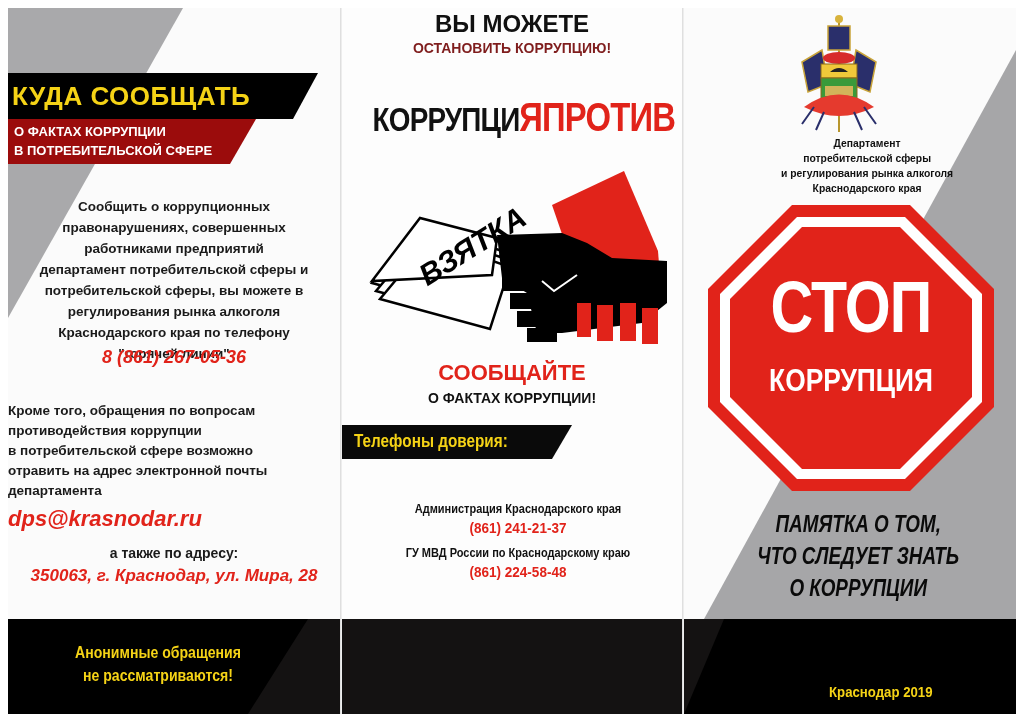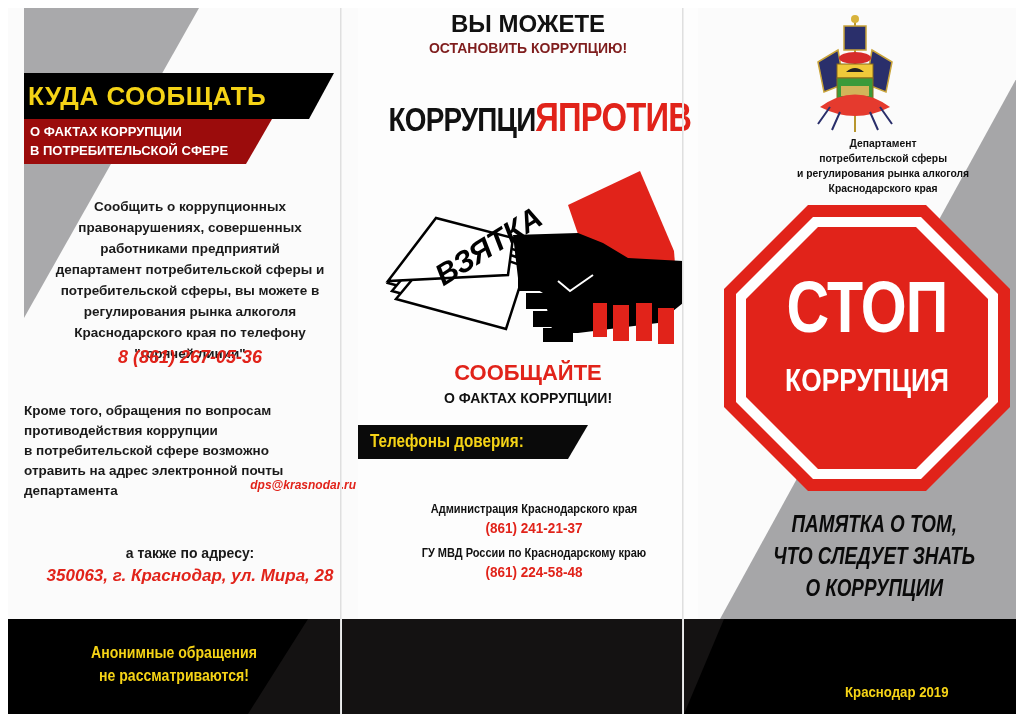--- a/index.html
+++ b/index.html
@@ -1,40 +1,40 @@
 <!DOCTYPE html>
 <html><head>
 <meta charset="utf-8">
 <style>
   * { box-sizing: border-box; margin: 0; padding: 0; }
   html, body { width: 1024px; height: 725px; background: #ffffff; overflow: hidden; }
   body { font-family: "Liberation Sans", sans-serif; position: relative; }
 
   .sheet { position: absolute; left: 8px; top: 8px; width: 1008px; height: 706px; background: #fbfbfb; overflow: hidden; }
-  .panel { position: absolute; top: 0; height: 706px; overflow: hidden; margin-left: 16px; }
+  .panel { position: absolute; top: 0; height: 706px; overflow: hidden; }
   .p1 { left: 0; width: 332px; }
   .p2 { left: 334px; width: 340px; background: #fdfdfd; }
   .p3 { left: 676px; width: 332px; }
   .fold { position: absolute; top: 0; width: 2px; height: 706px; background: linear-gradient(90deg,#d8d8d8,#f4f4f4); }
 
   .bottom-bar { position: absolute; left: 0; top: 611px; width: 1008px; height: 95px; background: #141212; }
   .bottom-bar .shade1 { position: absolute; left: 0; top: 0; width: 300px; height: 95px; background: #000; clip-path: polygon(0 0, 300px 0, 240px 95px, 0 95px); }
   .bottom-bar .shade2 { position: absolute; left: 676px; top: 0; width: 332px; height: 95px; background: #000; clip-path: polygon(40px 0, 332px 0, 332px 95px, 0 95px); }
 
   
   .p1 .gray-wedge { position: absolute; left: 0; top: 0; width: 332px; height: 611px; background: #a9a9ab; clip-path: polygon(0 0, 175px 0, 0 310px); }
   .p1 .head-black { position: absolute; left: 0; top: 65px; width: 310px; height: 46px; background: #000; clip-path: polygon(0 0, 310px 0, 285px 46px, 0 46px); }
   .p1 .head-title { position: absolute; left: 4px; top: 73px; font: bold 26px "Liberation Sans", sans-serif; color: #f5d316; letter-spacing: 0.5px; }
   .p1 .head-red { position: absolute; left: 0; top: 111px; width: 248px; height: 45px; background: #9b0c0c; clip-path: polygon(0 0, 248px 0, 222px 45px, 0 45px); }
   .p1 .head-sub { position: absolute; left: 6px; top: 114px; font: bold 13px "Liberation Sans", sans-serif; color: #fff; line-height: 19px; }
   .p1 .body1 { position: absolute; left: 0; top: 188px; width: 332px; text-align: center; font: bold 13.5px "Liberation Sans", sans-serif; color: #1a1a1a; line-height: 21px; }
   .red-it { color: #e1231a; font-style: italic; font-weight: bold; }
   .p1 .phone { position: absolute; left: 0; top: 339px; width: 332px; text-align: center; font-size: 18px; }
   .p1 .body2 { position: absolute; left: 0; top: 393px; width: 332px; text-align: left; font: bold 13.5px "Liberation Sans", sans-serif; color: #1a1a1a; line-height: 20px; }
-  .p1 .email { position: absolute; left: 0; top: 470px; width: 332px; text-align: right; font-size: 12px; }
+  .p1 .email { position: absolute; left: 0; top: 498px; width: 332px; text-align: left; font-size: 22px; }
   .p1 .addr-label { position: absolute; left: 0; top: 537px; width: 332px; text-align: center; font: bold 14px "Liberation Sans", sans-serif; color: #1a1a1a; }
   .p1 .addr { position: absolute; left: 0; top: 558px; width: 332px; text-align: center; font-size: 17px; }
   .p1 .anon { position: absolute; left: 0; top: 633px; width: 300px; text-align: center; font: bold 16px "Liberation Sans Narrow", "Liberation Sans", sans-serif; color: #f5d316; line-height: 23px; transform: scaleX(0.88); transform-origin: center; }
 
   
   .p2 .t1 { position: absolute; left: 0; top: 2px; width: 340px; text-align: center; font: bold 24px "Liberation Sans", sans-serif; color: #111; }
   .p2 .t2 { position: absolute; left: 0; top: 32px; width: 340px; text-align: center; font: bold 14px "Liberation Sans", sans-serif; color: #7f1d1d; }
   .p2 .logo { position: absolute; left: 0; top: 87px; width: 340px; text-align: center; font: bold 34px "Liberation Sans", sans-serif; letter-spacing: -1px; transform: scaleX(0.82); }
   .p2 .logo .k { color: #111; }
   .p2 .logo .r { color: #e1231a; font-size: 40px; }

